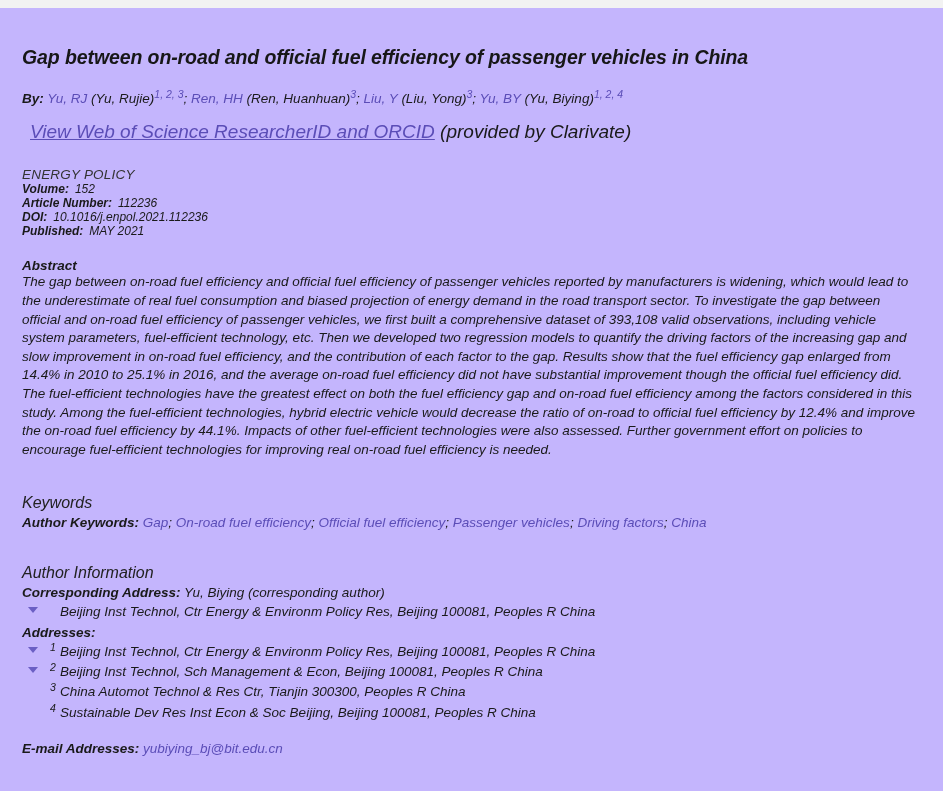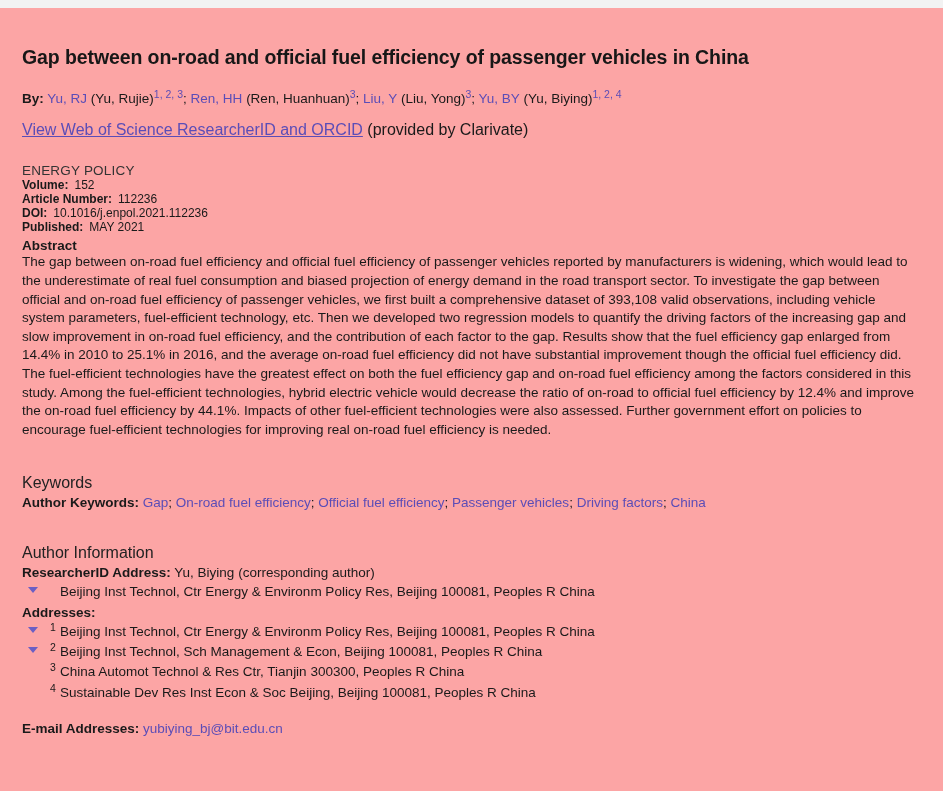--- a/index.html
+++ b/index.html
@@ -14,23 +14,24 @@
     font-size: 13.5px;
     color: #1a1a1a;
     overflow: hidden;
   }
   .page {
     position: absolute;
     left: 0;
     top: 8px;
     width: 943px;
     min-height: 783px;
-    background: #fca5a5;
+    background: #c4b5fd;
     box-sizing: border-box;
     padding: 0 22px;
+    font-style: italic;
   }
   a, .link {
     color: #5b4db7;
     text-decoration: none;
   }
   a.u, .link.u {
     text-decoration: underline;
   }
   .title {
     font-size: 19.5px;
@@ -49,39 +50,40 @@
     font-weight: bold;
   }
   sup {
     font-size: 10.5px;
     color: #5b4db7;
     vertical-align: super;
     line-height: 0;
   }
   .researcher-line {
     margin-top: 12px;
-    font-size: 16px;
+    font-size: 19px;
+    margin-left: 8px;
   }
   .journal {
     margin-top: 24px;
     font-size: 13.5px;
     color: #333;
     letter-spacing: 0.2px;
   }
   .meta-row {
     font-size: 12px;
   }
   .meta-row .k {
     font-weight: bold;
   }
   .meta-row .v {
     margin-left: 6px;
   }
   .sec-h {
-    margin-top: 4px;
+    margin-top: 20px;
     font-size: 13.5px;
     font-weight: bold;
   }
   .sec-h-lg {
     margin-top: 34px;
     font-size: 16px;
     color: #222;
   }
   .abstract {
     font-size: 13.5px;
@@ -189,21 +191,21 @@
     <a class="link" href="#">Gap</a><span class="sep">;</span>
     <a class="link" href="#">On-road fuel efficiency</a><span class="sep">;</span>
     <a class="link" href="#">Official fuel efficiency</a><span class="sep">;</span>
     <a class="link" href="#">Passenger vehicles</a><span class="sep">;</span>
     <a class="link" href="#">Driving factors</a><span class="sep">;</span>
     <a class="link" href="#">China</a>
   </div>
 
   <div class="sec-h-lg">Author Information</div>
   <div class="ai-row">
-    <span class="k">ResearcherID Address:</span>
+    <span class="k">Corresponding Address:</span>
     <span>Yu, Biying (corresponding author)</span>
   </div>
   <div class="addr-block">
     <div class="addr-line">
       <span class="caret"></span>
       <span>Beijing Inst Technol, Ctr Energy &amp; Environm Policy Res, Beijing 100081, Peoples R China</span>
     </div>
   </div>
 
   <div class="ai-row">

